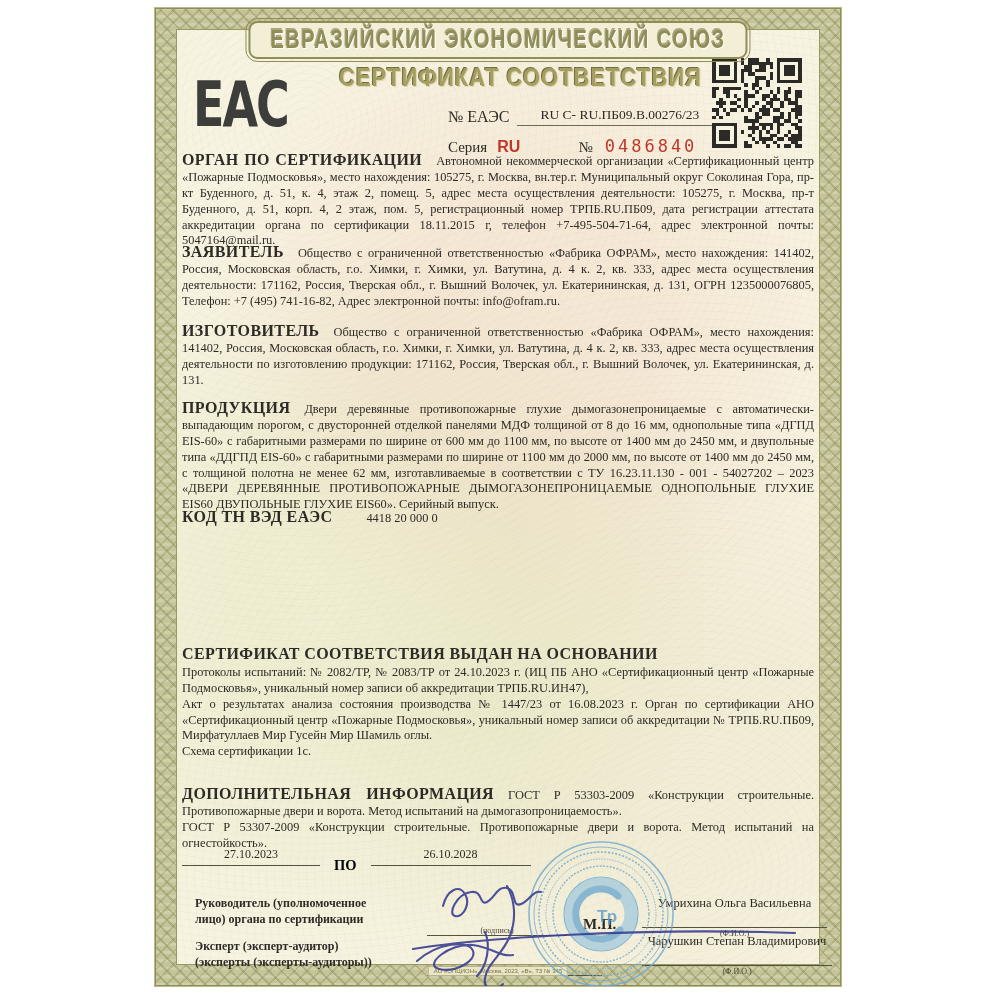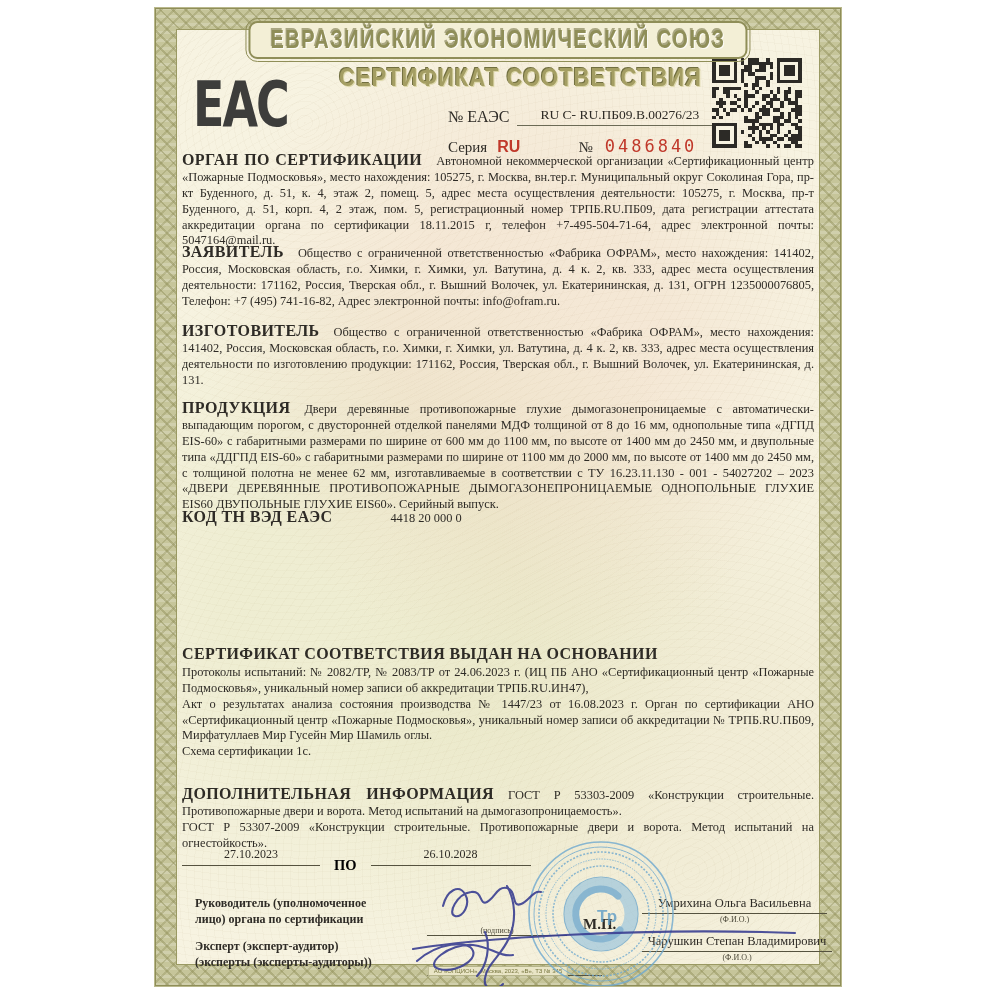--- a/index.html
+++ b/index.html
@@ -61,21 +61,21 @@
   .vdate{border-bottom:1px solid #55523f;text-align:center;font-size:12px;color:#2e2b26;
          width:138px;padding-bottom:3px;margin-top:-4px;}
   .vpo{font-weight:bold;font-size:14.5px;margin:6px 14px 0;}
   .d2{width:160px;}
 
   .sigrow{position:absolute;font-size:12px;color:#2e2b26;}
   .siglabel{font-weight:bold;line-height:1.3;width:200px;}
   .sigline{position:absolute;border-bottom:1px solid #55523f;text-align:center;font-size:8px;color:#4a4738;}
   .sigline .cap{display:block;padding-top:1px;}
   .signame{position:absolute;text-align:center;font-size:12.5px;color:#2e2b26;}
-  .signame .nm{display:block;border-bottom:1px solid #55523f;padding-bottom:2px;}
+  .signame .nm{display:block;border-bottom:1px solid #55523f;padding-bottom:16px;}
   .signame .cap{display:block;font-size:8px;color:#4a4738;padding-top:1px;}
   .mp{position:absolute;left:428px;top:908px;font-weight:bold;font-size:15px;color:#2e2b26;}
 
   .overlay{position:absolute;inset:0;pointer-events:none;}
   .microprint{position:absolute;left:50%;transform:translateX(-50%);top:958px;
       background:#e9e5c6;border:1px solid #b5b489;color:#77763f;font-size:6px;
       line-height:8px;padding:0 5px;white-space:nowrap;font-family:"Liberation Sans",sans-serif;}
 </style>
 </head>
 <body>
@@ -335,27 +335,27 @@
 
   <p class="sec serif" style="top:313px">
     <b class="sh">ИЗГОТОВИТЕЛЬ</b><span>Общество с ограниченной ответственностью «Фабрика ОФРАМ», место нахождения: 141402, Россия, Московская область, г.о. Химки, г. Химки, ул. Ватутина, д. 4 к. 2, кв. 333, адрес места осуществления деятельности по изготовлению продукции: 171162, Россия, Тверская обл., г. Вышний Волочек, ул. Екатерининская, д. 131.</span>
   </p>
 
   <p class="sec serif" style="top:390px">
     <b class="sh">ПРОДУКЦИЯ</b><span>Двери деревянные противопожарные глухие дымогазонепроницаемые с автоматически-выпадающим порогом, с двусторонней отделкой панелями МДФ толщиной от 8 до 16 мм, однопольные типа «ДГПД EIS-60» с габаритными размерами по ширине от 600 мм до 1100 мм, по высоте от 1400 мм до 2450 мм, и двупольные типа «ДДГПД EIS-60» с габаритными размерами по ширине от 1100 мм до 2000 мм, по высоте от 1400 мм до 2450 мм, с толщиной полотна не менее 62 мм, изготавливаемые в соответствии с ТУ 16.23.11.130 - 001 - 54027202 – 2023 «ДВЕРИ ДЕРЕВЯННЫЕ ПРОТИВОПОЖАРНЫЕ ДЫМОГАЗОНЕПРОНИЦАЕМЫЕ ОДНОПОЛЬНЫЕ ГЛУХИЕ EIS60 ДВУПОЛЬНЫЕ ГЛУХИЕ EIS60». Серийный выпуск.</span>
   </p>
 
   <p class="sec serif" style="top:499px">
-    <b class="sh">КОД ТН ВЭД ЕАЭС</b><span style="margin-left:44px">4418 20 000 0</span>
+    <b class="sh">КОД ТН ВЭД ЕАЭС</b><span style="margin-left:20px">4418 20 000 0</span>
   </p>
 
 
   <p class="sec serif" style="top:636px">
     <b class="sh blk" style="margin-bottom:1px">СЕРТИФИКАТ СООТВЕТСТВИЯ  ВЫДАН НА ОСНОВАНИИ</b>
-    <span class="blk">Протоколы испытаний: № 2082/ТР, № 2083/ТР от 24.06.2023 г. (ИЦ ПБ АНО «Сертификационный центр «Пожарные Подмосковья», уникальный номер записи об аккредитации ТРПБ.RU.ИН47),</span>
+    <span class="blk">Протоколы испытаний: № 2082/ТР, № 2083/ТР от 24.10.2023 г. (ИЦ ПБ АНО «Сертификационный центр «Пожарные Подмосковья», уникальный номер записи об аккредитации ТРПБ.RU.ИН47),</span>
     <span class="blk">Акт о результатах анализа состояния производства № 1447/23 от 16.08.2023 г. Орган по сертификации АНО «Сертификационный центр «Пожарные Подмосковья», уникальный номер записи об аккредитации № ТРПБ.RU.ПБ09, Мирфатуллаев Мир Гусейн Мир Шамиль оглы.</span>
     <span class="blk">Схема сертификации 1с.</span>
   </p>
 
   <p class="sec serif" style="top:776px">
     <b class="sh">ДОПОЛНИТЕЛЬНАЯ ИНФОРМАЦИЯ</b><span>ГОСТ Р 53303-2009 «Конструкции строительные. Противопожарные двери и ворота. Метод испытаний на дымогазопроницаемость».</span>
     <span class="blk">ГОСТ Р 53307-2009 «Конструкции строительные. Противопожарные двери и ворота. Метод испытаний на огнестойкость».</span>
   </p>
 
   <div class="validity serif">

